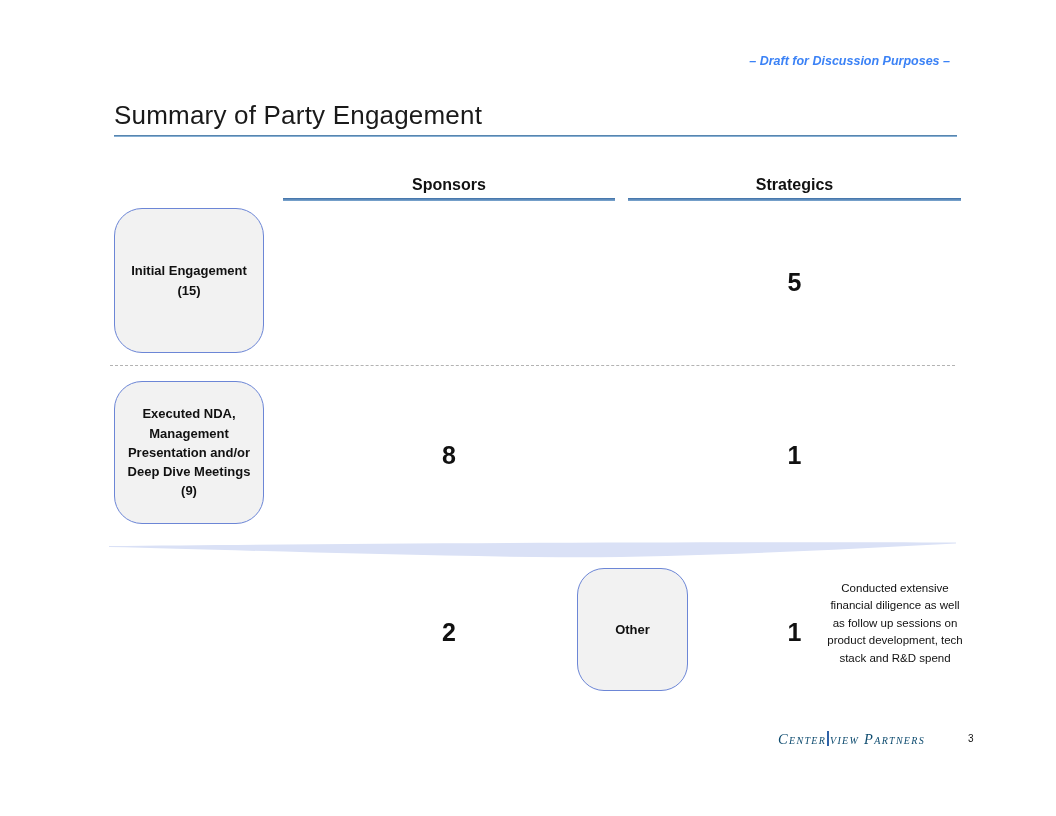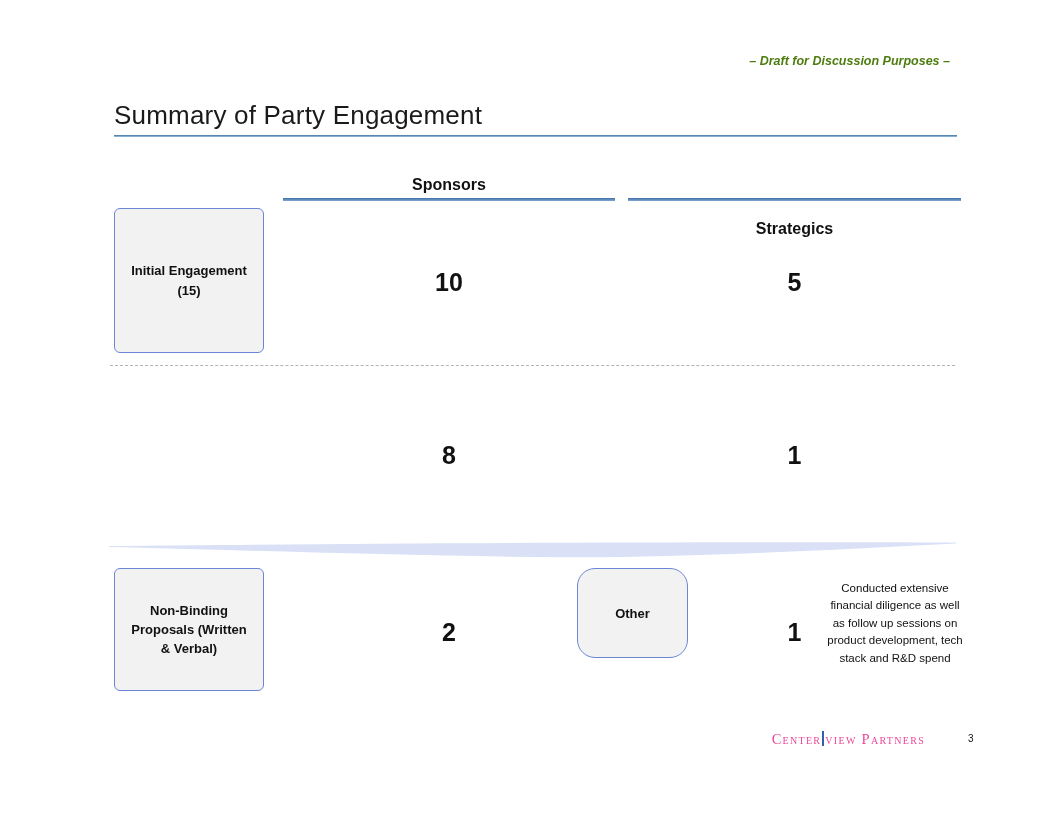--- a/index.html
+++ b/index.html
@@ -8,66 +8,66 @@
     width:1056px;height:816px;
     background:#ffffff;
     font-family:"Liberation Sans", sans-serif;
     color:#111;
     overflow:hidden;
     margin:0 auto;
   }
   .draft{
     position:absolute;top:54px;right:106px;
     font-size:12.5px;font-weight:bold;font-style:italic;
-    color:#4d7c0f;white-space:nowrap;
+    color:#3b82f6;white-space:nowrap;
   }
   .title{
     position:absolute;left:114px;top:100px;margin:0;
     font-size:26px;font-weight:400;color:#1a1a1a;
     letter-spacing:0.2px;
   }
   .title-rule{
     position:absolute;left:114px;top:135px;width:843px;height:2px;
     background:linear-gradient(#41719c,#9cc3e6);
   }
   .col-header{
     position:absolute;top:175px;height:20px;
     font-size:16px;font-weight:bold;color:#111;
     text-align:center;line-height:20px;
   }
   .col-header.sponsors{left:283px;width:332px;}
-  .col-header.strategics{left:628px;width:333px;margin-top:44px;}
+  .col-header.strategics{left:628px;width:333px;}
   .col-rule{
     position:absolute;top:198px;height:3px;
     background:linear-gradient(#3e6fa6,#7fa8d0);
   }
   .col-rule.sponsors-rule{left:283px;width:332px;}
   .col-rule.strategics-rule{left:628px;width:333px;}
 
   .stage-box{
     position:absolute;left:114px;width:150px;
     box-sizing:border-box;
     background:#f2f2f2;
     border:1.6px solid #6c86d6;
-    border-radius:6px;
+    border-radius:28px;
     display:flex;align-items:center;justify-content:center;
     text-align:center;
     font-size:13px;font-weight:bold;line-height:1.48;
     padding:8px 10px;
   }
   .box1{top:208px;height:145px;}
   .box2{top:381px;height:143px;}
   .box3{top:568px;height:123px;}
 
   .other-box{
-    position:absolute;left:577px;top:568px;width:111px;height:90px;
+    position:absolute;left:577px;top:568px;width:111px;height:123px;
     box-sizing:border-box;
     background:#f2f2f2;
     border:1.6px solid #6c86d6;
-    border-radius:18px;
+    border-radius:27px;
     display:flex;align-items:center;justify-content:center;
     font-size:13px;font-weight:bold;
   }
 
   .value{
     position:absolute;height:34px;
     font-size:25px;font-weight:bold;color:#111;
     text-align:center;line-height:34px;
   }
   .v-sponsors{left:283px;width:332px;}
@@ -89,21 +89,21 @@
     position:absolute;left:825px;top:580px;width:140px;
     font-size:11.5px;line-height:1.52;color:#111;
     text-align:center;
   }
 
   .footer-logo{
     position:absolute;top:731px;right:131px;
     font-family:"Liberation Serif", serif;
     font-variant:small-caps;
     font-size:14.5px;letter-spacing:1.3px;
-    color:#ec4899;white-space:nowrap;
+    color:#0c4a6e;white-space:nowrap;font-style:italic;
   }
   .logo-bar{
     display:inline-block;width:2px;height:15px;
     background:#2f62a7;vertical-align:-2px;margin:0 1px;
   }
   .page-number{
     position:absolute;left:968px;top:733px;
     font-size:10px;color:#111;
   }
 </style>
@@ -118,35 +118,34 @@
   <div class="title-rule"></div>
 
   <div class="col-header sponsors">Sponsors</div>
   <div class="col-rule sponsors-rule"></div>
   <div class="col-header strategics">Strategics</div>
   <div class="col-rule strategics-rule"></div>
 
   <div class="stage-box box1">
     <span>Initial Engagement (15)</span>
   </div>
-  <div class="value v-sponsors r1">10</div>
   <div class="value v-strategics r1">5</div>
 
   <div class="dashed-divider"></div>
 
+  <div class="stage-box box2">
+    <span>Executed NDA, Management Presentation and/or Deep Dive Meetings (9)</span>
+  </div>
   <div class="value v-sponsors r2">8</div>
   <div class="value v-strategics r2">1</div>
 
   <svg class="swoosh" viewBox="0 0 855 24" preserveAspectRatio="none">
     <path d="M4,8 C240,5.5 600,3.5 851,4.5 L851,5.5 C710,13 565,20 455,19.2 C300,18 115,11.5 4,9 Z" fill="#dae1f6"></path>
   </svg>
 
-  <div class="stage-box box3">
-    <span>Non-Binding Proposals (Written &amp; Verbal)</span>
-  </div>
   <div class="value v-sponsors r3">2</div>
   <div class="other-box">
     <span>Other</span>
   </div>
   <div class="value v-strategics r3">1</div>
   <div class="annotation">Conducted extensive financial diligence as well as follow up sessions on product development, tech stack and R&amp;D spend</div>
 
   <div class="footer-logo">
     <span>Center</span><span class="logo-bar"></span><span>view</span><span> Partners</span>
   </div>

